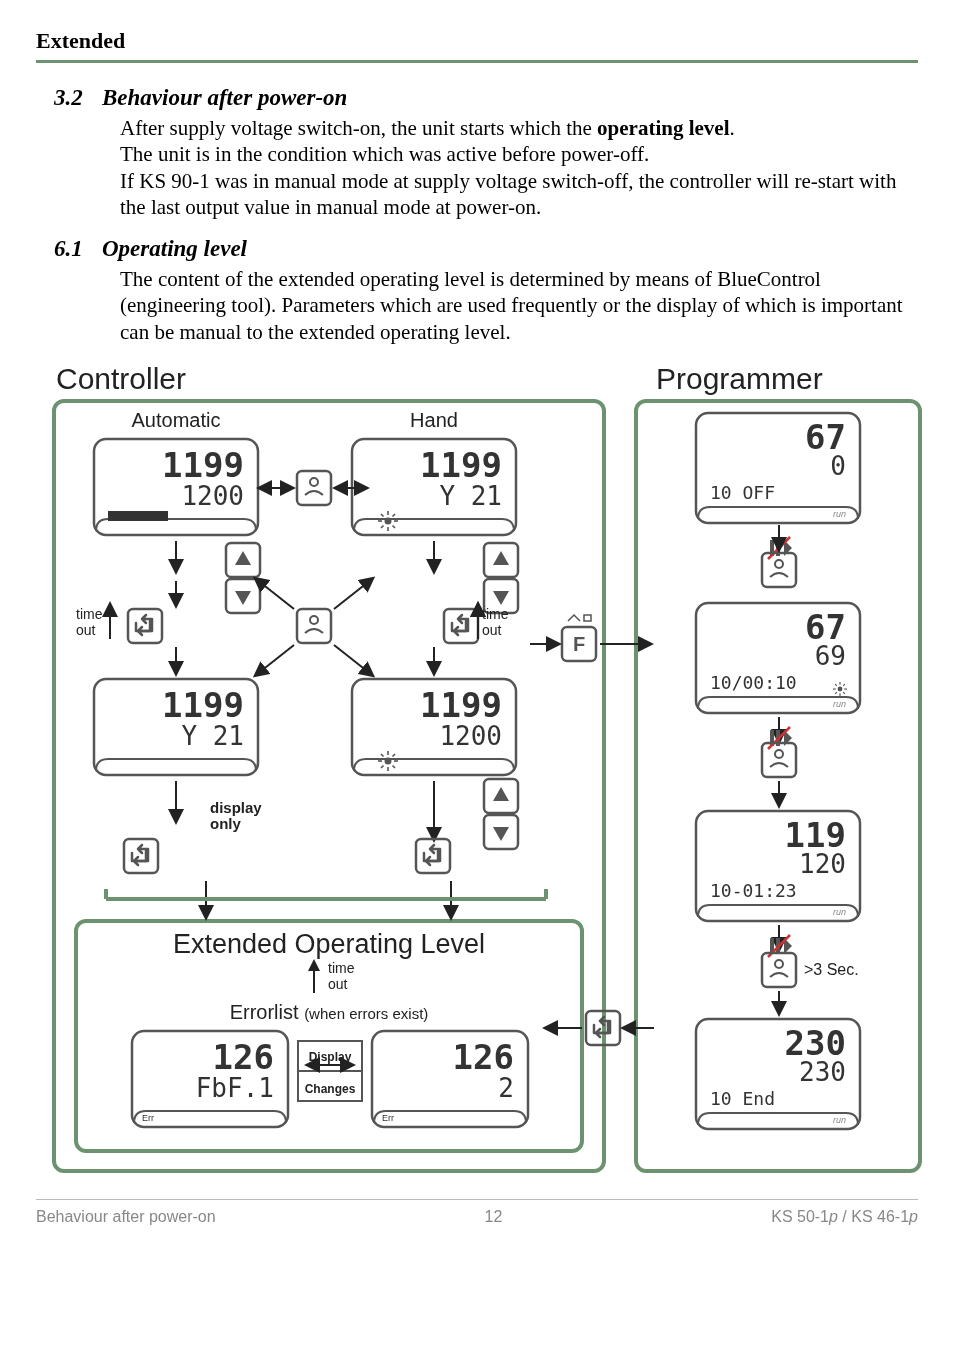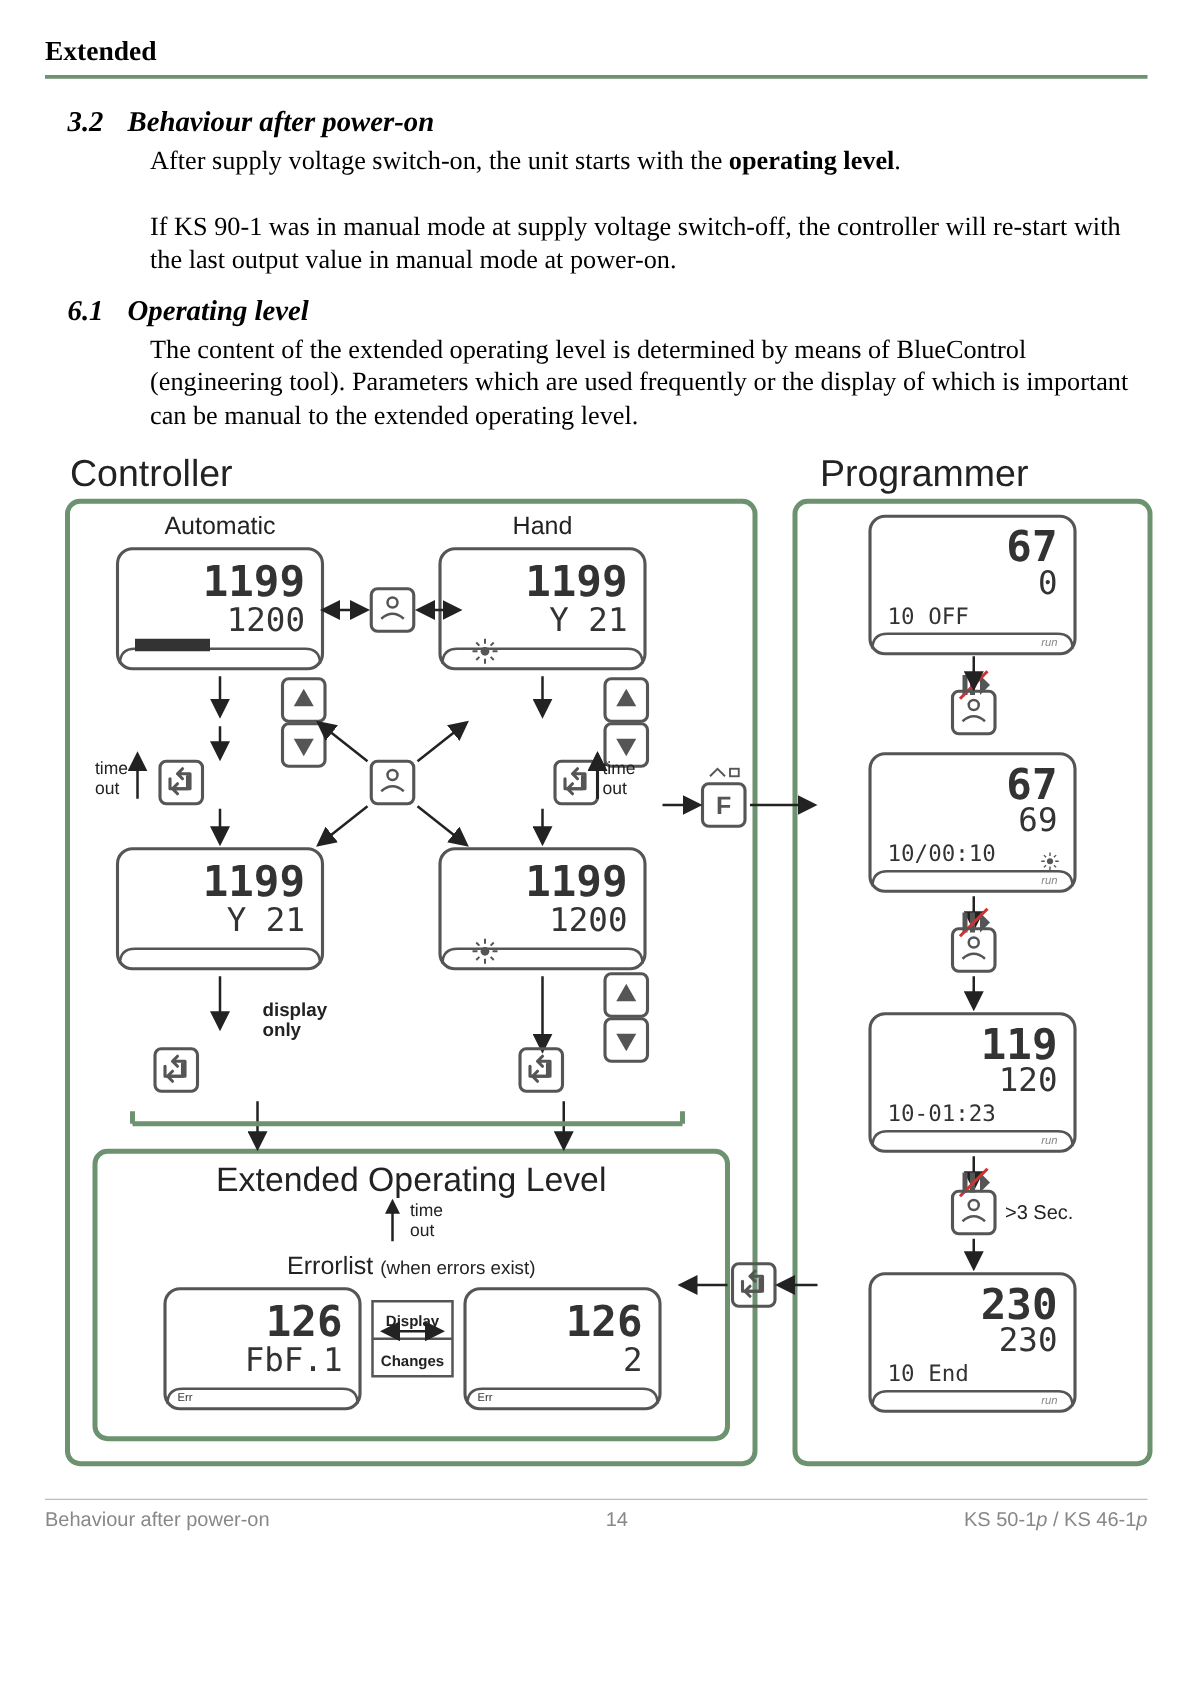--- a/index.html
+++ b/index.html
@@ -75,22 +75,22 @@
 <body>
 
 <div class="header-title">Extended</div>
 <hr class="header-rule">
 
 <div class="section-row">
   <div class="section-num">3.2</div>
   <div class="section-title">Behaviour after power-on</div>
 </div>
 <div class="section-body">
-  <span>After supply voltage switch-on, the unit starts with the </span><span class="bold">operating level</span><span>.</span><br>
-  <br>
+  <span>After supply voltage switch-on, the unit starts which the </span><span class="bold">operating level</span><span>.</span><br>
+  <span>The unit is in the condition which was active before power-off.</span><br>
   <span>If KS 90-1 was in manual mode at supply voltage switch-off, the controller will re-start with the last output value in manual mode at power-on.</span>
 </div>
 
 <div class="section-row">
   <div class="section-num">6.1</div>
   <div class="section-title">Operating level</div>
 </div>
 <div class="section-body">
   <span>The content of the extended operating level is determined by means of BlueControl (engineering tool). Parameters which are used frequently or the display of which is important can be manual to the extended operating level.</span>
 </div>
@@ -394,17 +394,17 @@
       <text x="150" y="62" text-anchor="end" font-family="monospace" font-size="26" fill="#333">230</text>
       <text x="14" y="86" font-family="monospace" font-size="18" fill="#333">10 End</text>
       <text x="150" y="104" text-anchor="end" font-size="9" font-style="italic" fill="#888">run</text>
     </g>
   </g>
 </svg>
 </div>
 
 <div class="footer">
   <div>Behaviour after power-on</div>
-  <div>14</div>
+  <div>12</div>
   <div class="foot-right">
     <span>KS 50-1</span><span class="foot-ital">p</span><span> / KS 46-1</span><span class="foot-ital">p</span>
   </div>
 </div>
 
 </body></html>

